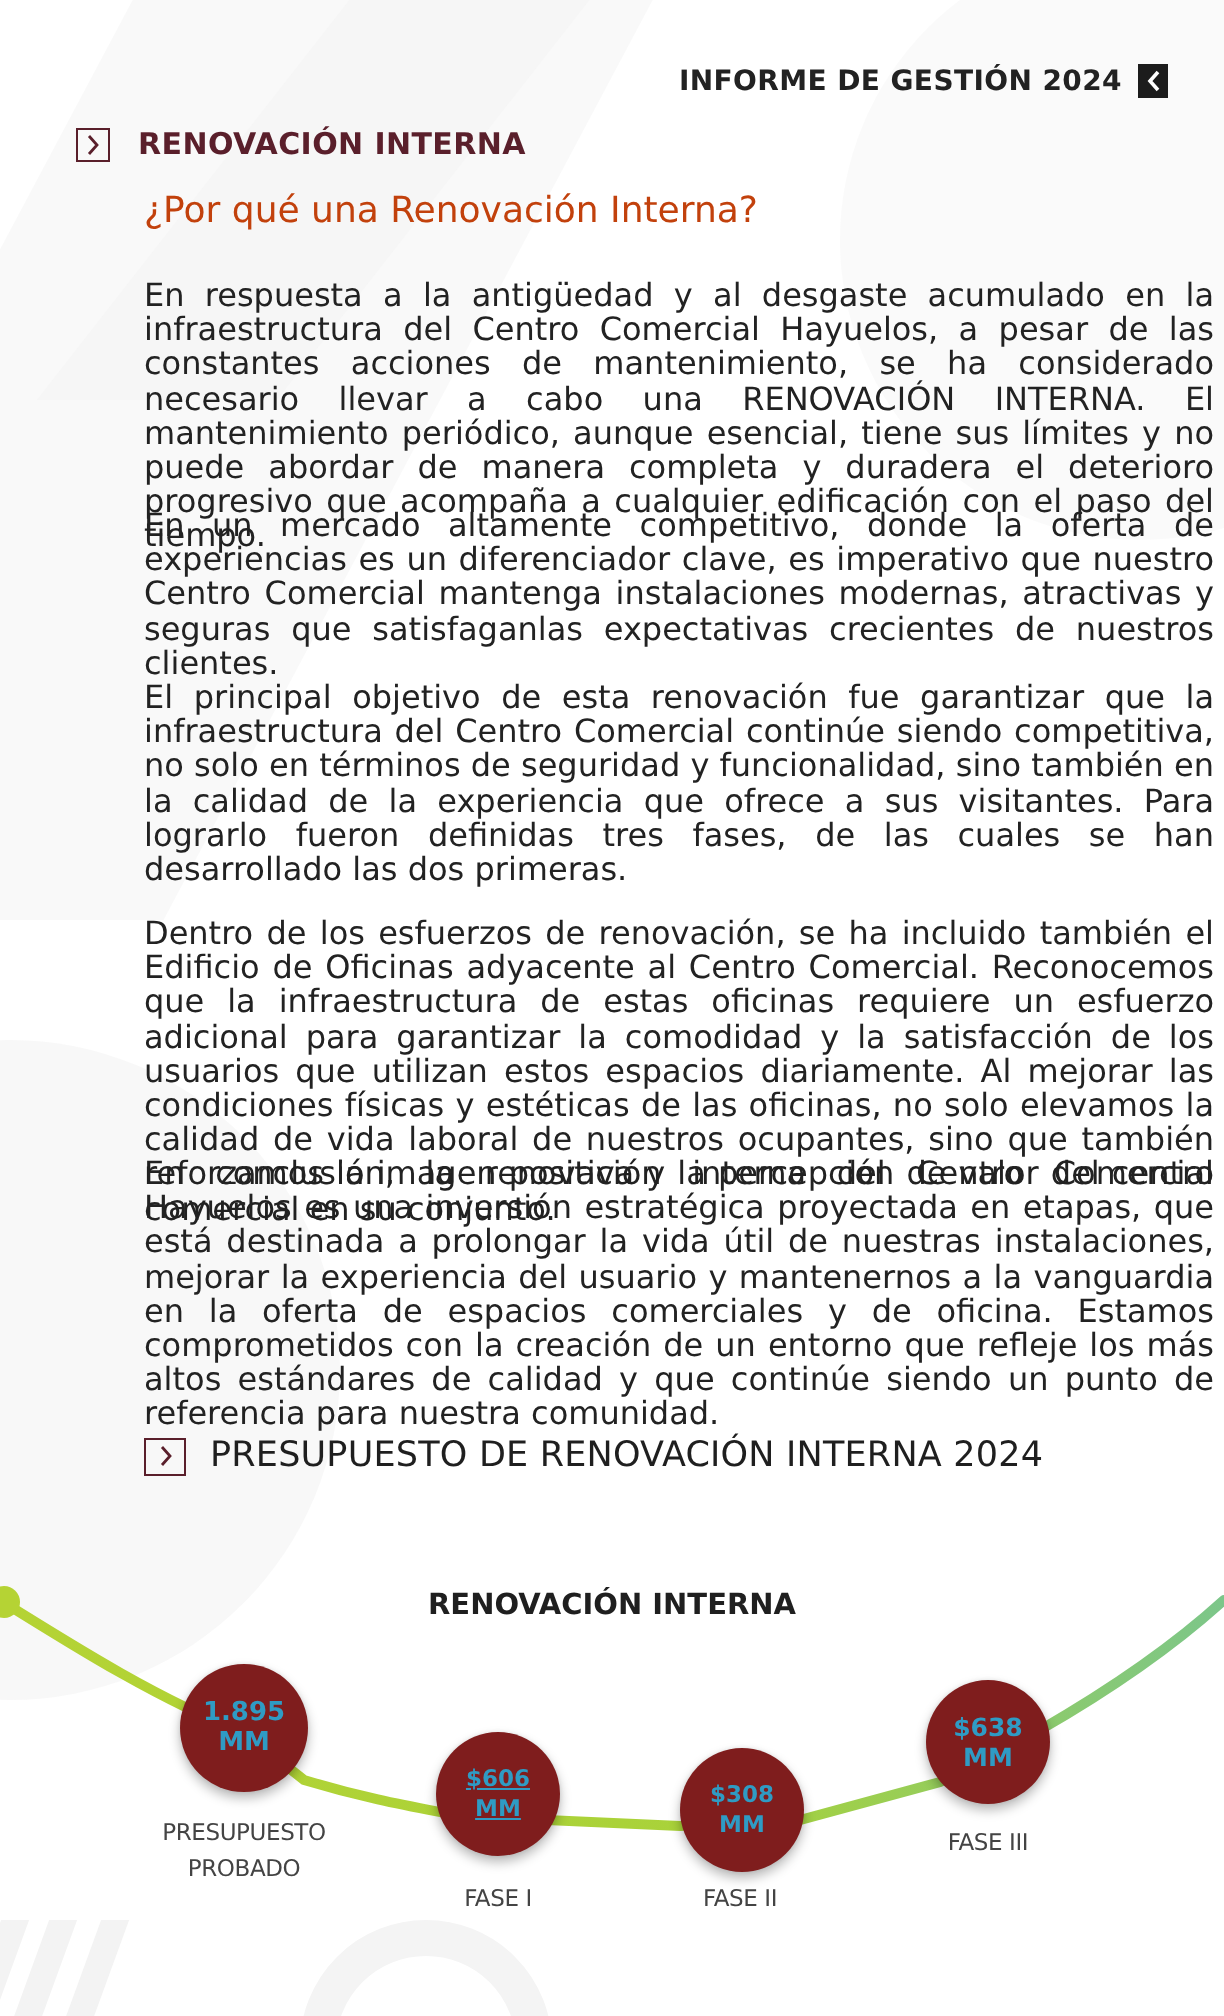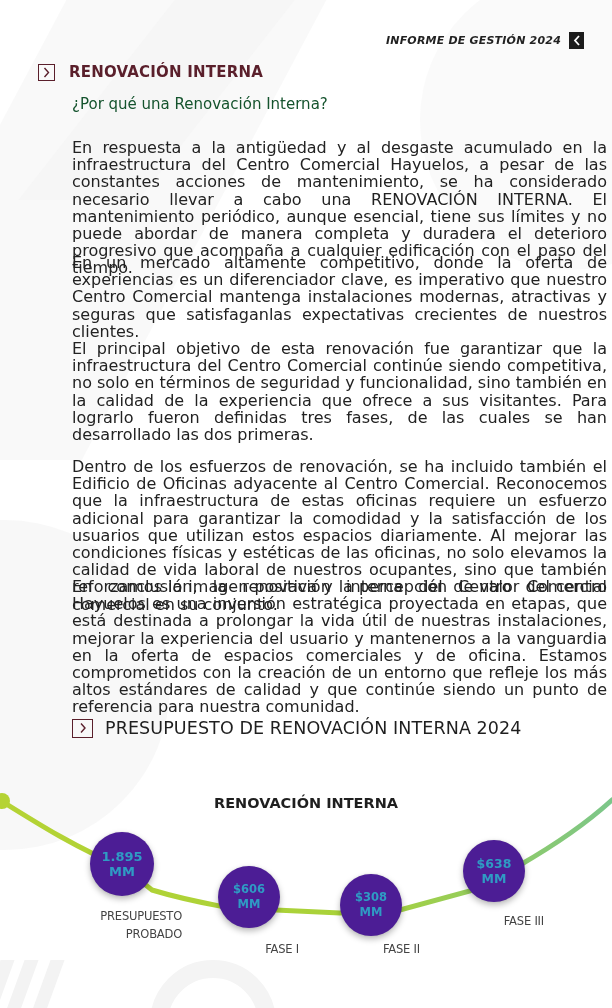--- a/index.html
+++ b/index.html
@@ -16,60 +16,60 @@
   .bg-circle-right { left:420px; top:-30px; width:300px; height:300px; border-radius:50%; background:#f6f6f6; opacity:0.6; }
   .bg-ring { left:150px; top:960px; width:90px; height:90px; border-radius:50%; border:18px solid #f4f4f4; }
   .bg-slash { left:10px; top:960px; width:14px; height:80px; background:#f3f3f3; transform:skewX(-20deg); }
   .bg-slash2 { left:36px; top:960px; width:14px; height:80px; background:#f3f3f3; transform:skewX(-20deg); }
   .bg-slash3 { left:-14px; top:960px; width:14px; height:80px; background:#f3f3f3; transform:skewX(-20deg); }
 
   .header {
     position:absolute; top:32px; right:28px;
     display:flex; align-items:center; gap:8px;
   }
-  .header-title { font-size:11px; font-weight:bold; letter-spacing:0.2px; color:#222;font-style:italic; }
+  .header-title { font-size:14px; font-weight:bold; letter-spacing:0.2px; color:#222; }
   .back-btn {
     width:15px; height:17px; background:#1c1c1c; color:#fff;
     display:flex; align-items:center; justify-content:center; cursor:pointer;
   }
 
   .section-head { position:absolute; left:38px; display:flex; align-items:center; }
   .chevron-box {
     width:17px; height:17px; border:1.5px solid #5a1f2b; box-sizing:border-box;
     display:flex; align-items:center; justify-content:center;
   }
   .s1 { top:63px; }
   .s1 .title { margin-left:14px; font-size:15px; font-weight:bold; color:#5a1f2b; letter-spacing:0.2px; }
-  .subtitle { position:absolute; left:72px; top:95px; font-size:15px; color:#14532d; }
+  .subtitle { position:absolute; left:72px; top:95px; font-size:18px; color:#c2410c; }
 
   .body-text {
     position:absolute; left:72px; width:535px;
     font-size:16px; line-height:17.2px; text-align:justify; color:#222;
   }
   .p1 { top:139px; }
   .p2 { top:254px; }
   .p3 { top:340px; }
   .p4 { top:458px; }
   .p5 { top:578px; }
   .body-text p { margin:0; }
 
   .s2 { top:718px; left:72px; }
   .s2 .chevron-box { width:21px; height:19px; }
   .s2 .title { margin-left:12px; font-size:17.5px; color:#1f1f1f; letter-spacing:0.1px; }
 
   .chart-wrap { position:absolute; left:0; top:770px; width:612px; height:238px; }
   .chart-title { position:absolute; left:0; width:612px; top:25px; text-align:center; font-size:14.5px; font-weight:bold; color:#1f1f1f; }
   .node {
-    position:absolute; border-radius:50%; background:#4c1d95;
+    position:absolute; border-radius:50%; background:#7f1d1d;
     box-shadow:0 3px 6px rgba(0,0,0,0.28), 0 0 2px rgba(0,0,0,0.08);
     display:flex; flex-direction:column; align-items:center; justify-content:center;
     color:#2f9bc4; font-weight:bold; line-height:15px;
   }
   .node span { display:block; text-align:center; }
-  .node-label { position:absolute; text-align:right; color:#444; font-size:11.5px; line-height:18px; font-weight:normal; letter-spacing:-0.2px; }
+  .node-label { position:absolute; text-align:center; color:#444; font-size:11.5px; line-height:18px; font-weight:normal; letter-spacing:-0.2px; }
 </style>
 </head>
 <body>
 
 <div class="bg-deco bg-stripe1"></div>
 <div class="bg-deco bg-stripe2"></div>
 <div class="bg-deco bg-circle-right"></div>
 <div class="bg-deco bg-circle"></div>
 <div class="bg-deco bg-ring"></div>
 <div class="bg-deco bg-slash3"></div>
@@ -137,21 +137,21 @@
 
   <div class="node" style="left:90px;top:62px;width:64px;height:64px;font-size:13px;">
     <span>1.895</span>
     <span>MM</span>
   </div>
   <div class="node-label" style="left:62px;top:137px;width:120px;">
     <div>PRESUPUESTO</div>
     <div>PROBADO</div>
   </div>
 
-  <div class="node" style="left:218px;top:96px;width:62px;height:62px;font-size:11.5px;">
+  <div class="node" style="left:218px;top:96px;width:62px;height:62px;font-size:11.5px;text-decoration:underline;">
     <span>$606</span>
     <span>MM</span>
   </div>
   <div class="node-label" style="left:199px;top:170px;width:100px;">
     <div>FASE I</div>
   </div>
 
   <div class="node" style="left:340px;top:104px;width:62px;height:62px;font-size:11.5px;">
     <span>$308</span>
     <span>MM</span>

